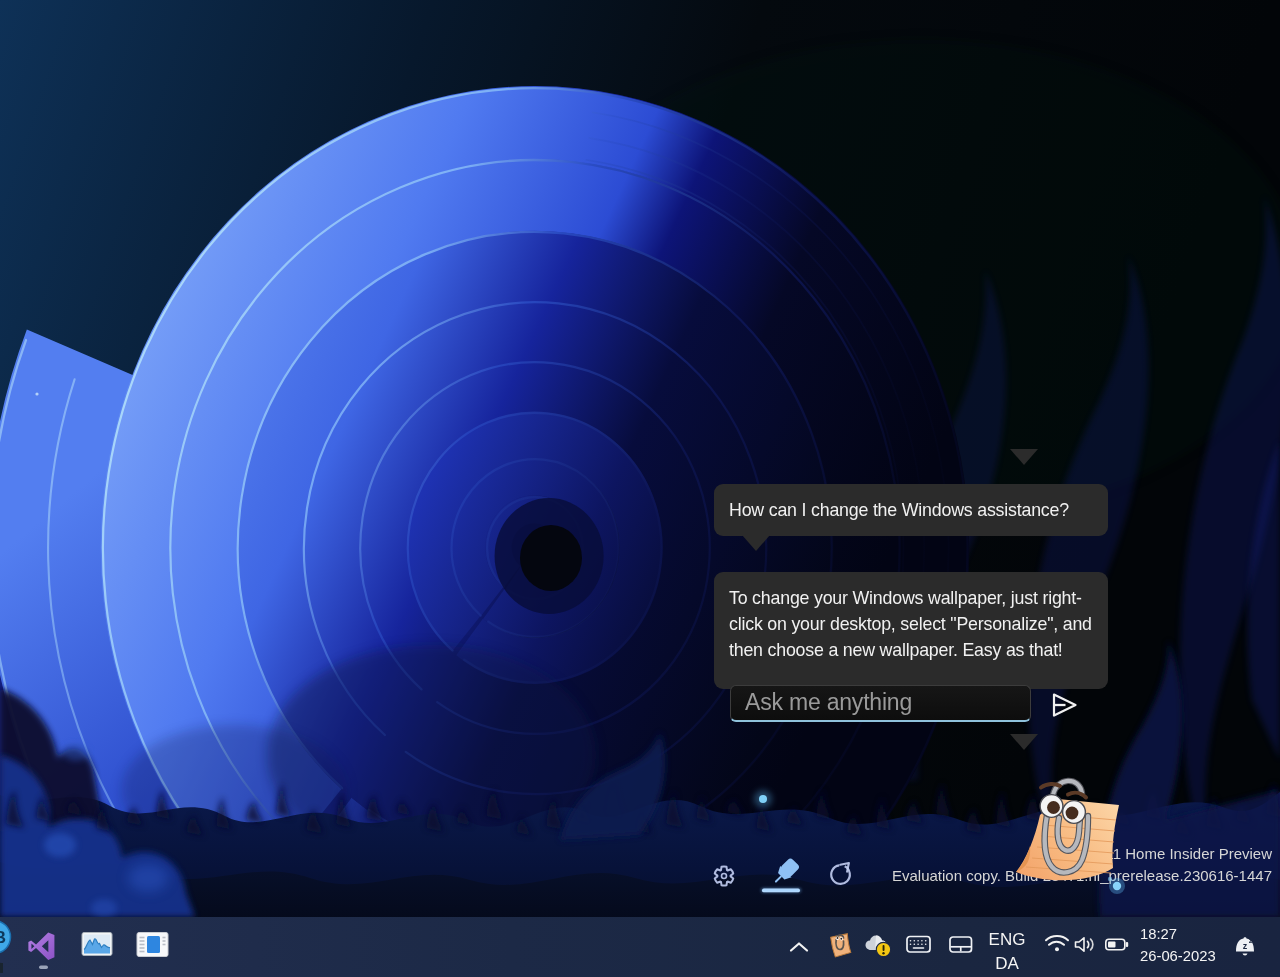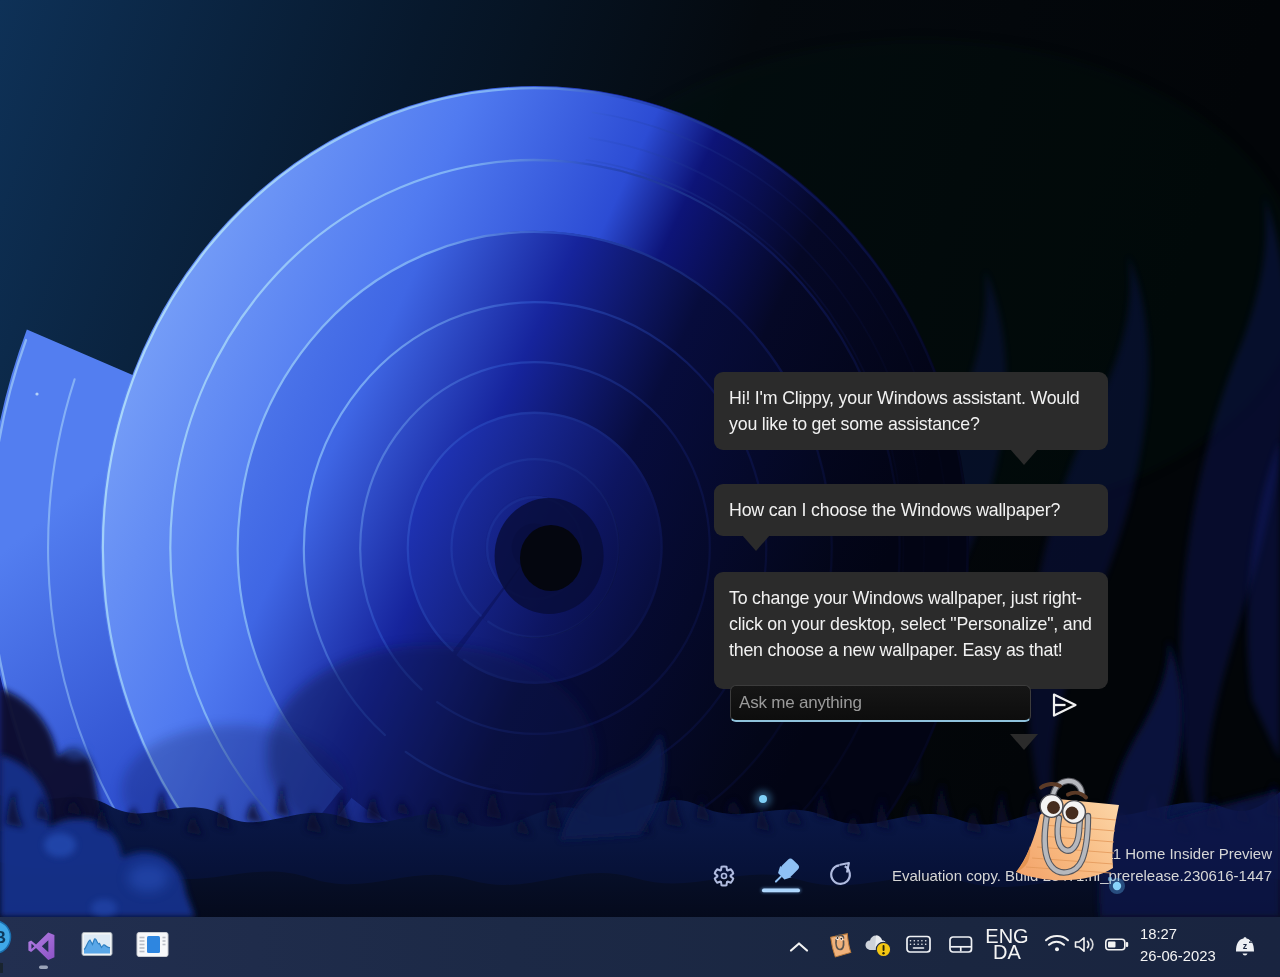--- a/index.html
+++ b/index.html
@@ -1,23 +1,23 @@
 <!DOCTYPE html>
 <html><head>
 <meta charset="utf-8">
 <style>
 html,body{margin:0;padding:0;width:1280px;height:977px;overflow:hidden;background:#04070c;font-family:"Liberation Sans",sans-serif;}
 #stage{position:relative;width:1280px;height:977px;}
 .abs{position:absolute;}
 .bubble{position:absolute;left:714px;width:394px;background:#2b2b2b;border-radius:9px;color:#f1f1f1;font-size:17.8px;line-height:26px;box-sizing:border-box;padding:13px 15px;letter-spacing:-0.2px;}
 .tail{position:absolute;width:0;height:0;border-left:14px solid transparent;border-right:14px solid transparent;border-top:16px solid #2b2b2b;}
-#askbox{position:absolute;left:16px;top:113px;width:301px;height:37px;box-sizing:border-box;background:linear-gradient(180deg,#161616,#0d0d0d);border:1px solid #3c3c3c;border-bottom:2.5px solid #8fc2dc;border-radius:6px;color:#9a9a9a;font-size:17px;line-height:33px;padding-left:8px;}
+#askbox{position:absolute;left:16px;top:113px;width:301px;height:37px;box-sizing:border-box;background:linear-gradient(180deg,#161616,#0d0d0d);border:1px solid #3c3c3c;border-bottom:2.5px solid #8fc2dc;border-radius:6px;color:#9a9a9a;font-size:23px;line-height:33px;padding-left:14px;}
 #wm{position:absolute;right:8px;top:843px;color:#d6d6d6;font-size:15px;text-align:right;line-height:22px;}
 #taskbar{position:absolute;left:0;top:917px;width:1280px;height:60px;background:linear-gradient(90deg,#222f50 0%,#1c2946 40%,#1a2640 75%,#192440 100%);}
-#engda{position:absolute;left:984px;top:928px;width:46px;text-align:center;color:#f4f4f4;font-size:20px;line-height:16px;}
+#engda{position:absolute;left:984px;top:928px;width:46px;text-align:center;color:#f4f4f4;font-size:17px;line-height:24px;}
 #clock{position:absolute;left:1140px;top:924px;width:86px;color:#f4f4f4;font-size:14.8px;line-height:21.5px;}
 </style>
 </head>
 <body>
 <div id="stage">
 <svg class="abs" style="left:0;top:0" width="1280" height="977" viewBox="0 0 1280 977">
 <defs>
 <linearGradient id="bg" x1="0" y1="0" x2="1150" y2="380" gradientUnits="userSpaceOnUse">
 <stop offset="0" stop-color="#0e3157"></stop>
           <stop offset="0.34" stop-color="#07182c"></stop>
@@ -122,23 +122,22 @@
 <ellipse cx="148" cy="878" rx="20" ry="14" fill="#2a52c0" opacity="0.5" filter="url(#b5)"></ellipse>
 <ellipse cx="104" cy="908" rx="13" ry="9" fill="#2a52c0" opacity="0.45" filter="url(#b2)"></ellipse>
 <path d="M1100,917 C1095,840 1110,780 1140,730 C1160,695 1170,665 1168,640 C1190,690 1185,760 1165,820 L1280,790 L1280,917 Z" fill="#0a1848" opacity="0.8" filter="url(#b2)"></path>
 <path d="M560,840 C570,805 590,782 620,770 C640,762 655,748 660,732 C672,768 662,805 640,835 Z" fill="#0b1a50" opacity="0.9" filter="url(#b2)"></path>
 <circle cx="763" cy="799" r="4" fill="#8fdcfc"></circle>
 <circle cx="763" cy="799" r="9" fill="#5fb8f0" opacity="0.35" filter="url(#b2)"></circle>
 <circle cx="37" cy="394" r="1.6" fill="#cde6fa" opacity="0.8"></circle>
 
 </svg>
 
-<div class="bubble" style="top:372px;height:78px;">Hi! I'm Clippy, your Windows assistant. Would<br>you like to get some assistance?</div>
 <div class="tail" style="left:1010px;top:449px;"></div>
-<div class="bubble" style="top:484px;height:52px;">How can I choose the Windows wallpaper?</div>
+<div class="bubble" style="top:484px;height:52px;">How can I change the Windows assistance?</div>
 <div class="tail" style="left:742px;top:535px;"></div>
 <div class="bubble" style="top:572px;height:117px;">To change your Windows wallpaper, just right-<br>click on your desktop, select "Personalize", and<br>then choose a new wallpaper. Easy as that!
 <div id="askbox">Ask me anything</div>
 </div>
 <div class="tail" style="left:1010px;top:734px;"></div>
 <svg class="abs" style="left:1044px;top:688px" width="44" height="36" viewBox="0 0 44 36">
 <path d="M10,6.5 L31.5,17 L10,27.5 Z" fill="none" stroke="#f0f0f0" stroke-width="2.2" stroke-linejoin="round"></path>
 <path d="M11,17 L21.5,17" stroke="#f0f0f0" stroke-width="2.3"></path>
 </svg>
 

